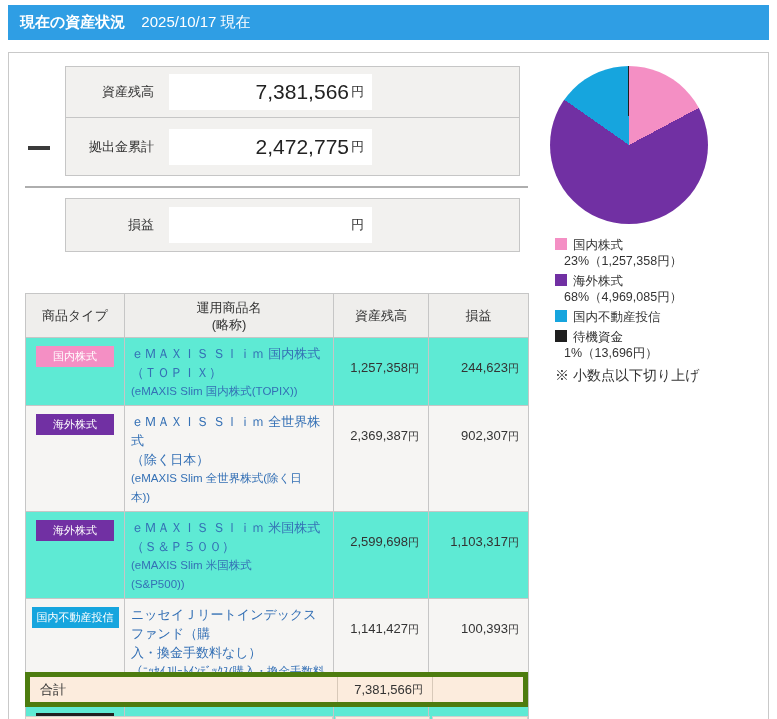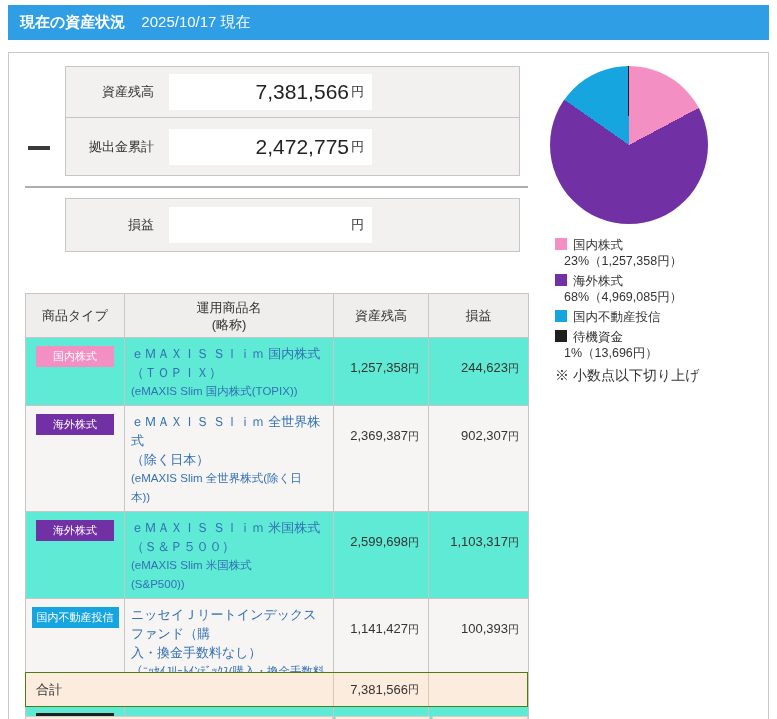--- a/index.html
+++ b/index.html
@@ -69,21 +69,21 @@
            font-size:11px; text-align:center; }
   td.cell-name { padding:6px 5px 4px 6px; line-height:19px; }
   .p-name { color:#3470b5; white-space:pre-line; cursor:pointer; }
   .p-abbr { color:#3470b5; font-size:11.5px; white-space:pre-line; cursor:pointer; }
   .p-dash { color:#333; }
   td.cell-num { text-align:right; padding:22px 9px 0 0; }
   .yen { font-size:11px; }
 
   
   .total-row { position:absolute; left:16px; top:619px; width:503px; height:35px;
-               border:1px solid #4d7c0f; background:#fcecdd; display:flex; }
+               border:5px solid #4d7c0f; background:#fcecdd; display:flex; }
   .total-row .t-label { flex:0 0 308px; border-right:1px solid #d8c9b9;
                display:flex; align-items:center; padding-left:10px; font-size:13px; }
   .total-row .t-bal { flex:0 0 95px; border-right:1px solid #d8c9b9;
                display:flex; align-items:center; justify-content:flex-end;
                padding-right:9px; font-size:13px; }
   .total-row .t-gain { flex:1; }
 
   
   .sliver { position:absolute; left:16px; top:663px; width:503px; height:10px;
             display:flex; }

